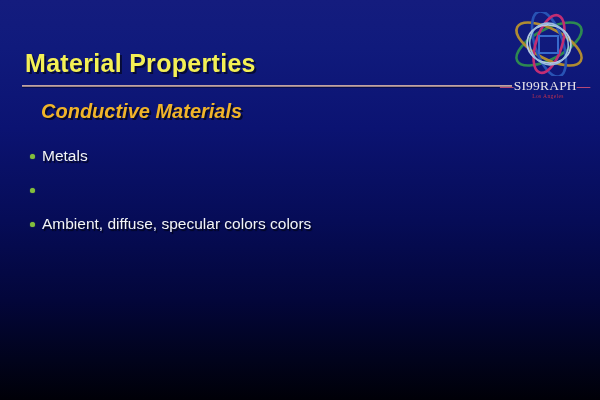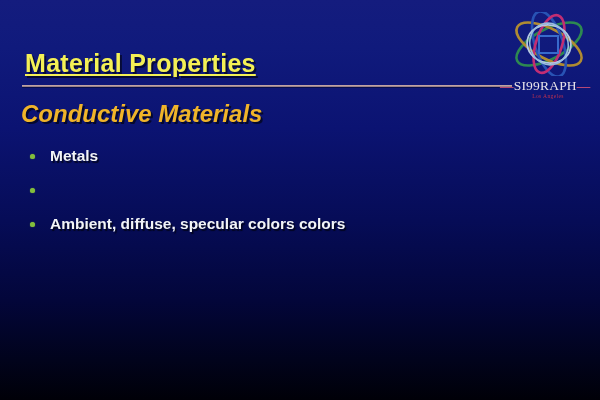--- a/index.html
+++ b/index.html
@@ -28,40 +28,39 @@
   #title {
     position: absolute;
     left: 25px;
     top: 49px;
     font-size: 25px;
     font-weight: bold;
     letter-spacing: 0.3px;
     color: #f4f055;
     text-shadow: 2px 2px 0 rgba(0,0,0,0.55);
     white-space: nowrap;
-    text-decoration: underline;
   }
 
   
   #divider {
     position: absolute;
     left: 22px;
     top: 85px;
     width: 490px;
     height: 2px;
     background: linear-gradient(to bottom, #c8a8a8 0%, #b79d9d 50%, #7e6a78 100%);
     box-shadow: 0 1px 0 rgba(0,0,0,0.35);
   }
 
   
   #subtitle {
     position: absolute;
-    left: 21px;
+    left: 41px;
     top: 100px;
-    font-size: 24px;
+    font-size: 20px;
     font-weight: bold;
     font-style: italic;
     color: #f0b429;
     text-shadow: 2px 2px 0 rgba(0,0,0,0.6);
     white-space: nowrap;
   }
 
   
   #bullets {
     position: absolute;
@@ -80,25 +79,24 @@
     left: 2px;
     top: 15px;
     width: 5px;
     height: 5px;
     border-radius: 50%;
     background: #82bd3c;
     box-shadow: 0 0 1px rgba(130,189,60,0.9);
   }
   .bullet-text {
     display: inline-block;
-    margin-left: 22px;
+    margin-left: 14px;
     font-size: 15.5px;
     color: #f2f4f7;
     text-shadow: 1.5px 1.5px 1px rgba(0,0,0,0.65);
-    font-weight: bold;
   }
 
   
   #logo {
     position: absolute;
     left: 500px;
     top: 12px;
     width: 96px;
     height: 92px;
   }

